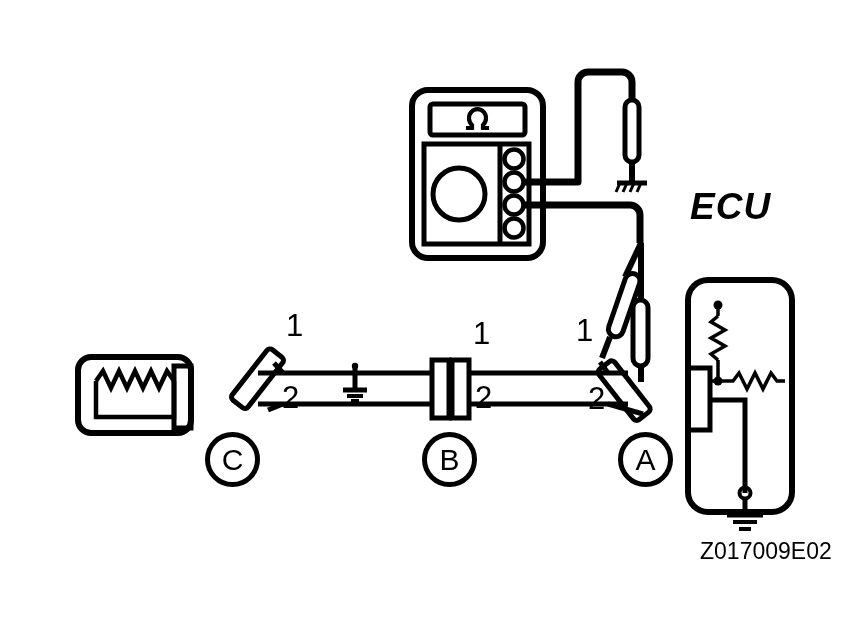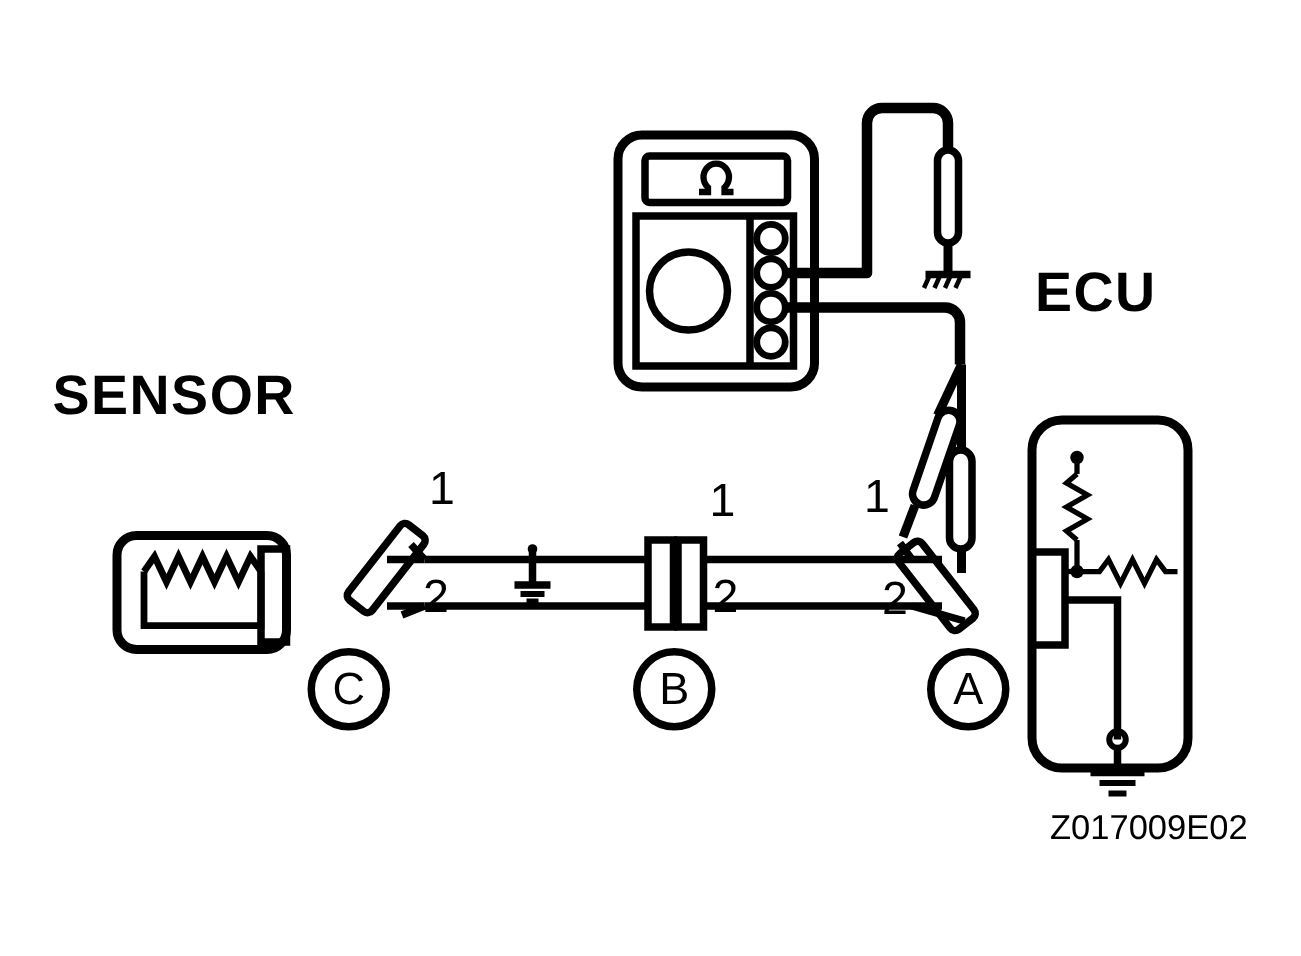--- a/index.html
+++ b/index.html
@@ -192,23 +192,22 @@
       <circle cx="745" cy="493" r="5.5" fill="none" stroke="#000" stroke-width="4"></circle>
 
       <line x1="745" y1="499" x2="745" y2="515" stroke="#000" stroke-width="5"></line>
       <line x1="727" y1="515" x2="763" y2="515" stroke="#000" stroke-width="5"></line>
       <line x1="733" y1="522" x2="757" y2="522" stroke="#000" stroke-width="4"></line>
       <line x1="739" y1="529" x2="751" y2="529" stroke="#000" stroke-width="4"></line>
     </g>
 
   </svg>
 
-  <div class="lbl lbl-big" style="left:35px; top:245px;">SENSOR</div>
-
-  <div class="lbl lbl-big" style="left:690px; top:176px;">ECU</div>
+
+  <div class="lbl lbl-big" style="left:690px; top:188px;font-style:italic;">ECU</div>
 
   <div class="lbl lbl-pin" style="left:286px; top:310px;">1</div>
   <div class="lbl lbl-pin" style="left:282px; top:382px;">2</div>
 
   <div class="lbl lbl-pin" style="left:473px; top:318px;">1</div>
   <div class="lbl lbl-pin" style="left:475px; top:382px;">2</div>
 
   <div class="lbl lbl-pin" style="left:576px; top:315px;">1</div>
   <div class="lbl lbl-pin" style="left:588px; top:383px;">2</div>
 

